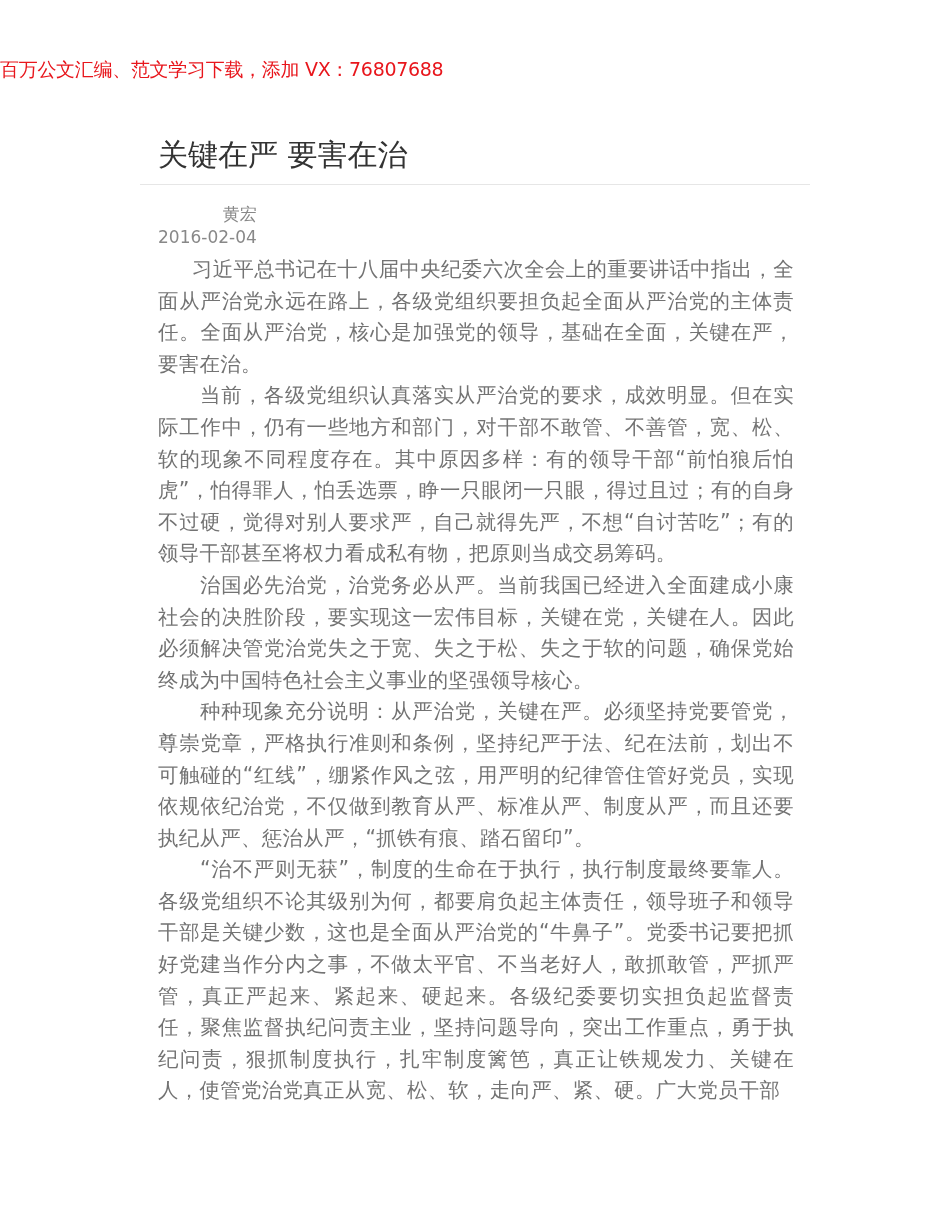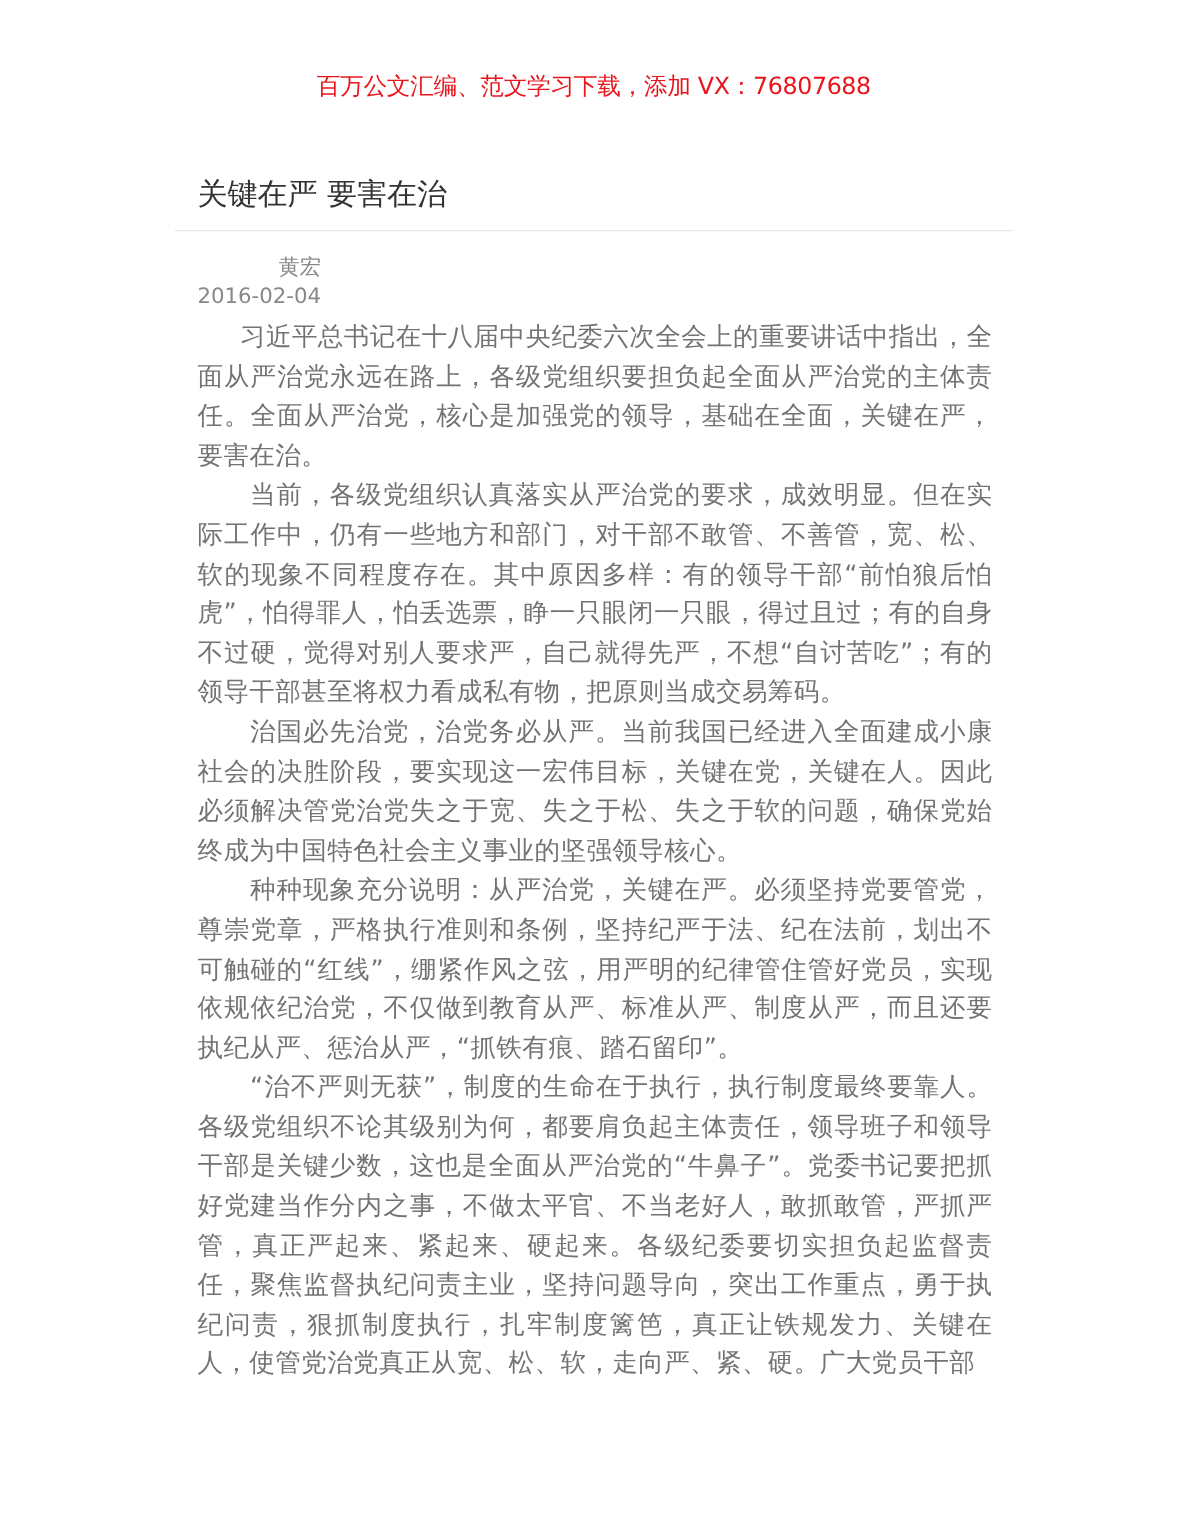--- a/index.html
+++ b/index.html
@@ -12,31 +12,30 @@
     height: 1230px;
     position: relative;
     overflow: hidden;
     font-family: "DejaVu Sans", "Liberation Sans", sans-serif;
   }
   .banner {
     position: absolute;
     top: 56px;
     left: 0;
     width: 950px;
-    text-align: center;
     color: #e8161c;
     font-size: 19px;
     line-height: 26px;
     letter-spacing: -0.3px;
   }
   .title {
     position: absolute;
     top: 138px;
     left: 158px;
-    font-size: 24px;
+    font-size: 30px;
     line-height: 34px;
     color: #333333;
     margin: 0;
     font-weight: normal;
   }
   .divider {
     position: absolute;
     top: 184px;
     left: 140px;
     width: 670px;

